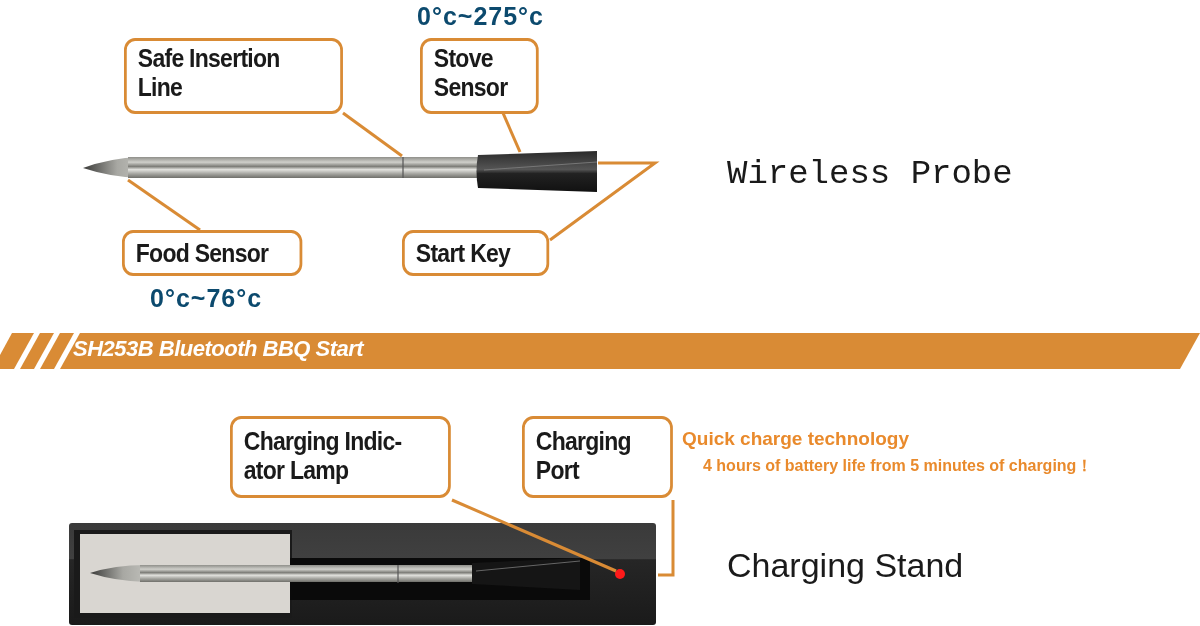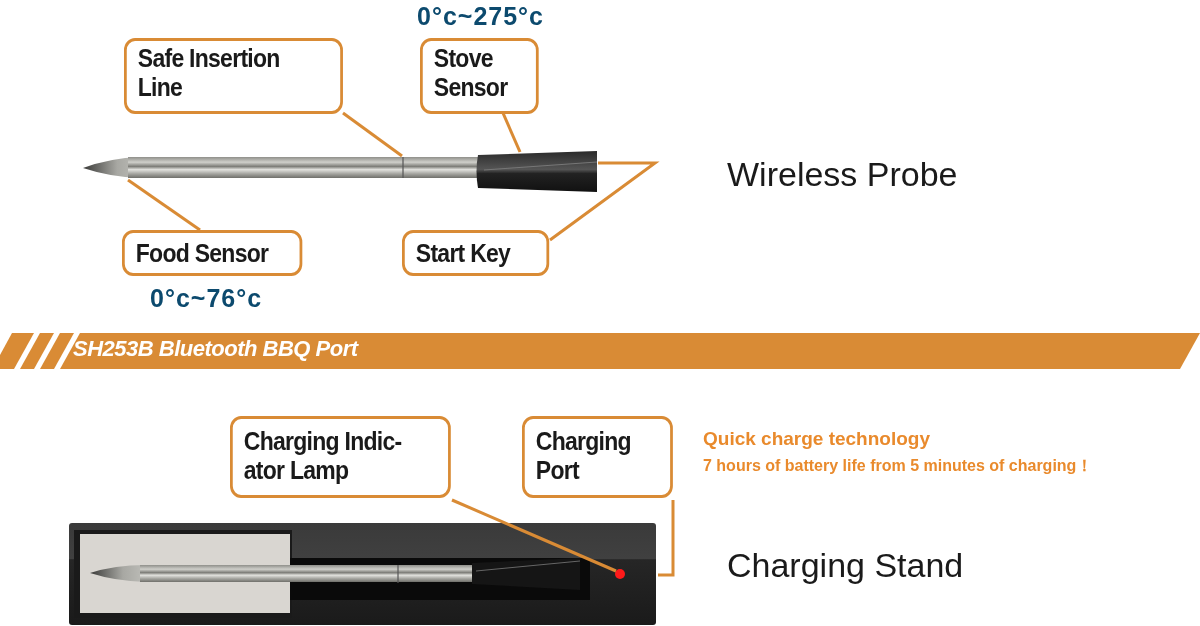--- a/index.html
+++ b/index.html
@@ -5,21 +5,21 @@
   html,body{margin:0;padding:0;background:#ffffff;}
   body{width:1200px;height:626px;position:relative;overflow:hidden;font-family:"Liberation Sans",sans-serif;}
   .callout{position:absolute;box-sizing:border-box;border:3px solid #d98b35;border-radius:12px;background:#fff;
     font-family:"Liberation Sans",sans-serif;font-weight:bold;font-size:25px;line-height:29px;color:#1a1a1a;
     padding:3px 12px;letter-spacing:-0.8px;transform:scaleX(0.92);transform-origin:left top;white-space:pre-line;}
   .temp{position:absolute;color:#0c4a6e;font-weight:bold;font-size:25px;letter-spacing:1px;font-family:"Liberation Sans",sans-serif;}
   .big-label{position:absolute;font-size:34px;color:#1a1a1a;font-family:"Liberation Sans",sans-serif;}
   .lines{position:absolute;left:0;top:0;}
   .banner-text{position:absolute;left:73px;top:336px;color:#fff;font-style:italic;font-weight:bold;font-size:22px;
     font-family:"Liberation Sans",sans-serif;letter-spacing:-0.5px;}
-  .qc-title{position:absolute;left:703px;top:428px;color:#e98a2c;font-weight:bold;font-size:19px;}
+  .qc-title{position:absolute;left:682px;top:428px;color:#e98a2c;font-weight:bold;font-size:19px;}
   .qc-sub{position:absolute;left:703px;top:456px;color:#e98a2c;font-weight:bold;font-size:16px;}
 </style>
 </head>
 <body>
 
 <svg class="lines" width="1200" height="626">
   <defs>
     <linearGradient id="steel" x1="0" y1="0" x2="0" y2="1">
       <stop offset="0" stop-color="#8f8f8a"></stop>
       <stop offset="0.25" stop-color="#cfcfca"></stop>
@@ -89,23 +89,23 @@
 </svg>
 
 <div class="temp" style="left:417px;top:2px;">0°c~275°c</div>
 <div class="callout" style="left:124px;top:38px;width:238px;height:76px;">Safe Insertion
 Line</div>
 <div class="callout" style="left:420px;top:38px;width:129px;height:76px;">Stove
 Sensor</div>
 <div class="callout" style="left:122px;top:230px;width:196px;height:46px;padding-top:6px;">Food Sensor</div>
 <div class="callout" style="left:402px;top:230px;width:160px;height:46px;padding-top:6px;">Start Key</div>
 <div class="temp" style="left:150px;top:284px;">0°c~76°c</div>
-<div class="big-label" style="left:727px;top:155px;">Wireless Probe</div>
+<div class="big-label" style="left:727px;top:155px;font-family:Liberation Mono, monospace;">Wireless Probe</div>
 
-<div class="banner-text">SH253B Bluetooth BBQ Port</div>
+<div class="banner-text">SH253B Bluetooth BBQ Start</div>
 
 <div class="callout" style="left:230px;top:416px;width:240px;height:82px;padding-top:8px;">Charging Indic-
 ator Lamp</div>
 <div class="callout" style="left:522px;top:416px;width:164px;height:82px;padding-top:8px;">Charging
 Port</div>
 <div class="qc-title">Quick charge technology</div>
-<div class="qc-sub">7 hours of battery life from 5 minutes of charging！</div>
+<div class="qc-sub">4 hours of battery life from 5 minutes of charging！</div>
 <div class="big-label" style="left:727px;top:546px;">Charging Stand</div>
 
 </body></html>

